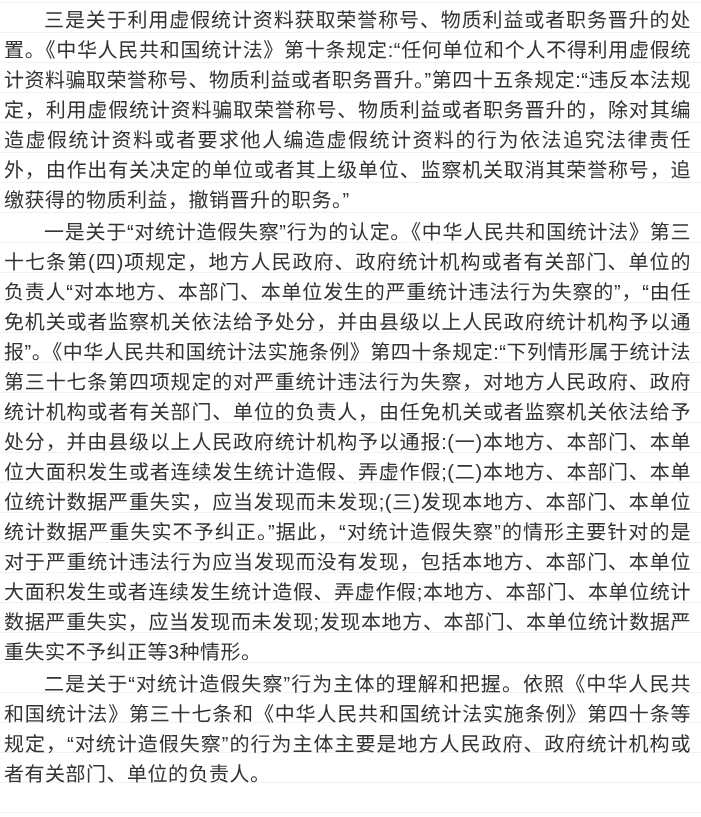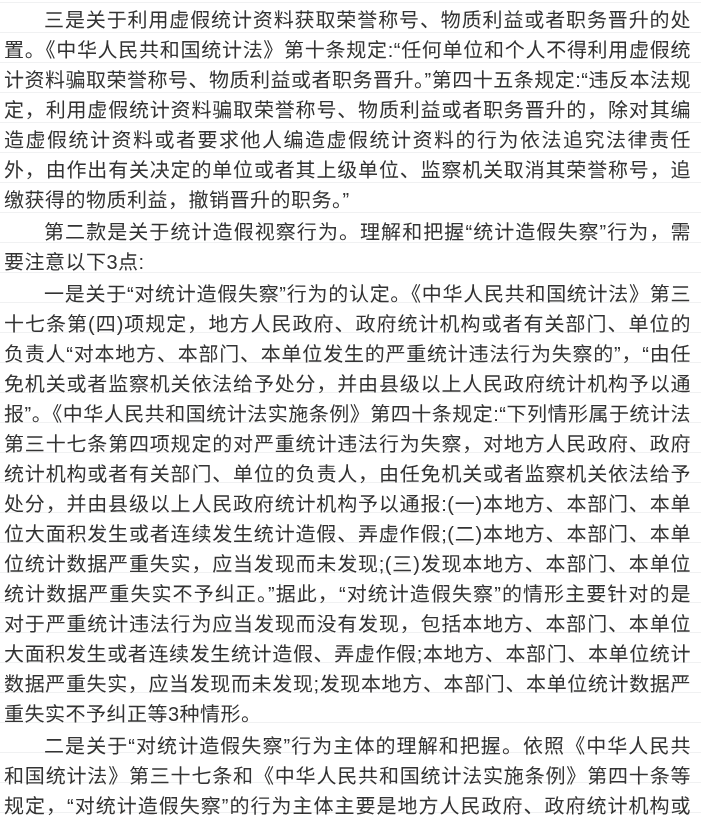--- a/index.html
+++ b/index.html
@@ -36,16 +36,15 @@
     padding: 0;
     text-indent: 2em;
     word-break: break-all;
   }
 </style>
 </head>
 <body>
 
 <div class="page">
   <p class="para">三是关于利用虚假统计资料获取荣誉称号、物质利益或者职务晋升的处置。《中华人民共和国统计法》第十条规定:“任何单位和个人不得利用虚假统计资料骗取荣誉称号、物质利益或者职务晋升。”第四十五条规定:“违反本法规定，利用虚假统计资料骗取荣誉称号、物质利益或者职务晋升的，除对其编造虚假统计资料或者要求他人编造虚假统计资料的行为依法追究法律责任外，由作出有关决定的单位或者其上级单位、监察机关取消其荣誉称号，追缴获得的物质利益，撤销晋升的职务。”</p>
-  <p class="para">第二款是关于统计造假视察行为。理解和把握“统计造假失察”行为，需要注意以下3点:</p>
   <p class="para">一是关于“对统计造假失察”行为的认定。《中华人民共和国统计法》第三十七条第(四)项规定，地方人民政府、政府统计机构或者有关部门、单位的负责人“对本地方、本部门、本单位发生的严重统计违法行为失察的”，“由任免机关或者监察机关依法给予处分，并由县级以上人民政府统计机构予以通报”。《中华人民共和国统计法实施条例》第四十条规定:“下列情形属于统计法第三十七条第四项规定的对严重统计违法行为失察，对地方人民政府、政府统计机构或者有关部门、单位的负责人，由任免机关或者监察机关依法给予处分，并由县级以上人民政府统计机构予以通报:(一)本地方、本部门、本单位大面积发生或者连续发生统计造假、弄虚作假;(二)本地方、本部门、本单位统计数据严重失实，应当发现而未发现;(三)发现本地方、本部门、本单位统计数据严重失实不予纠正。”据此，“对统计造假失察”的情形主要针对的是对于严重统计违法行为应当发现而没有发现，包括本地方、本部门、本单位大面积发生或者连续发生统计造假、弄虚作假;本地方、本部门、本单位统计数据严重失实，应当发现而未发现;发现本地方、本部门、本单位统计数据严重失实不予纠正等3种情形。</p>
   <p class="para">二是关于“对统计造假失察”行为主体的理解和把握。依照《中华人民共和国统计法》第三十七条和《中华人民共和国统计法实施条例》第四十条等规定，“对统计造假失察”的行为主体主要是地方人民政府、政府统计机构或者有关部门、单位的负责人。</p>
 </div>
 
 </body></html>

